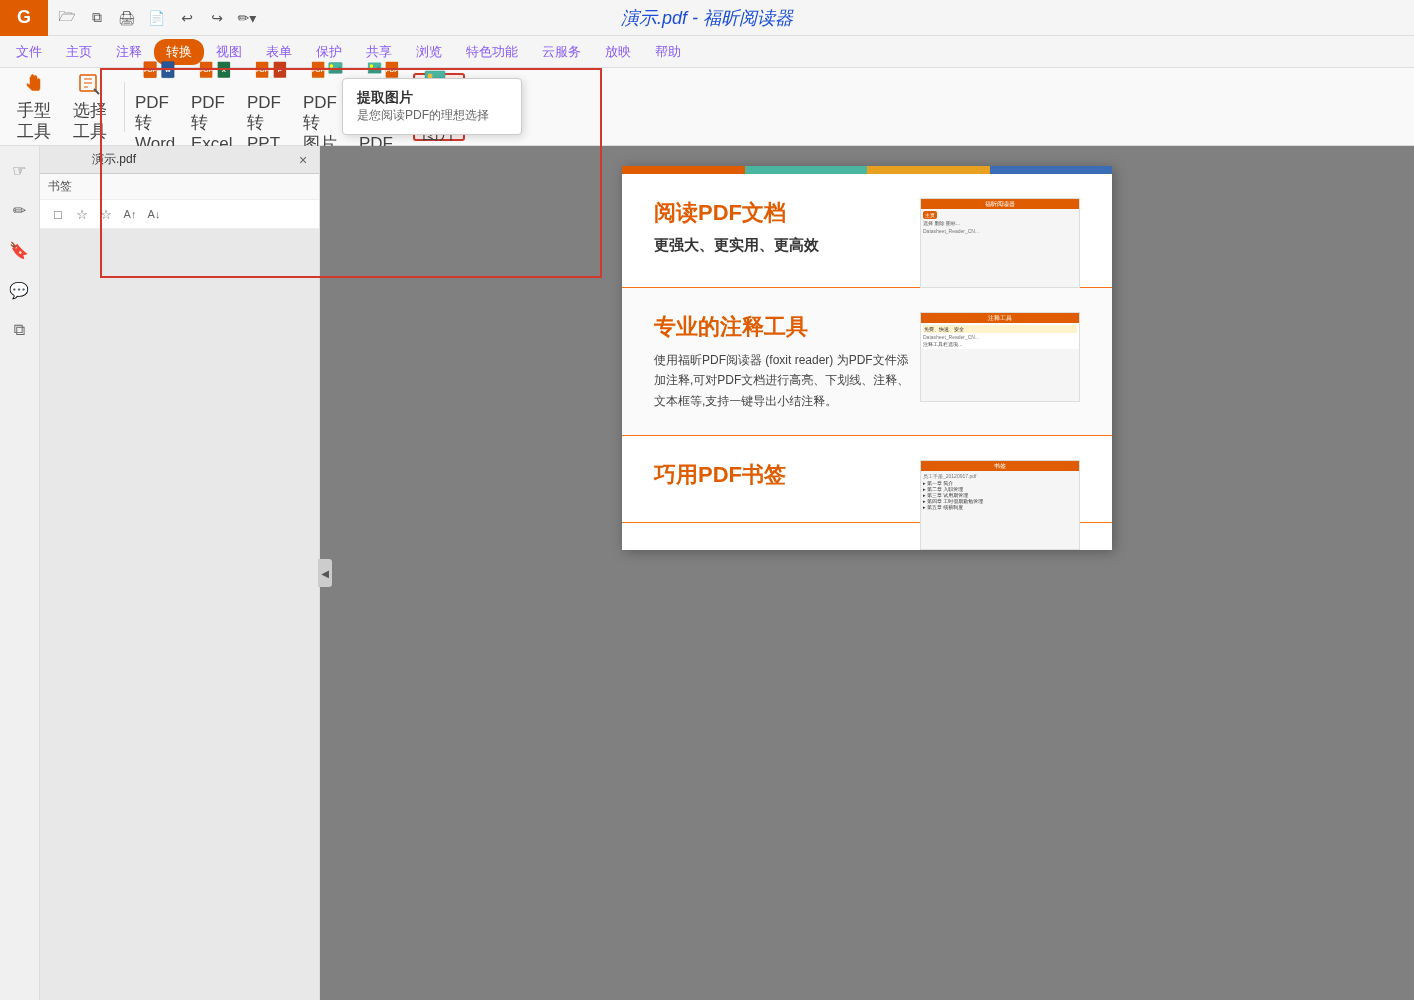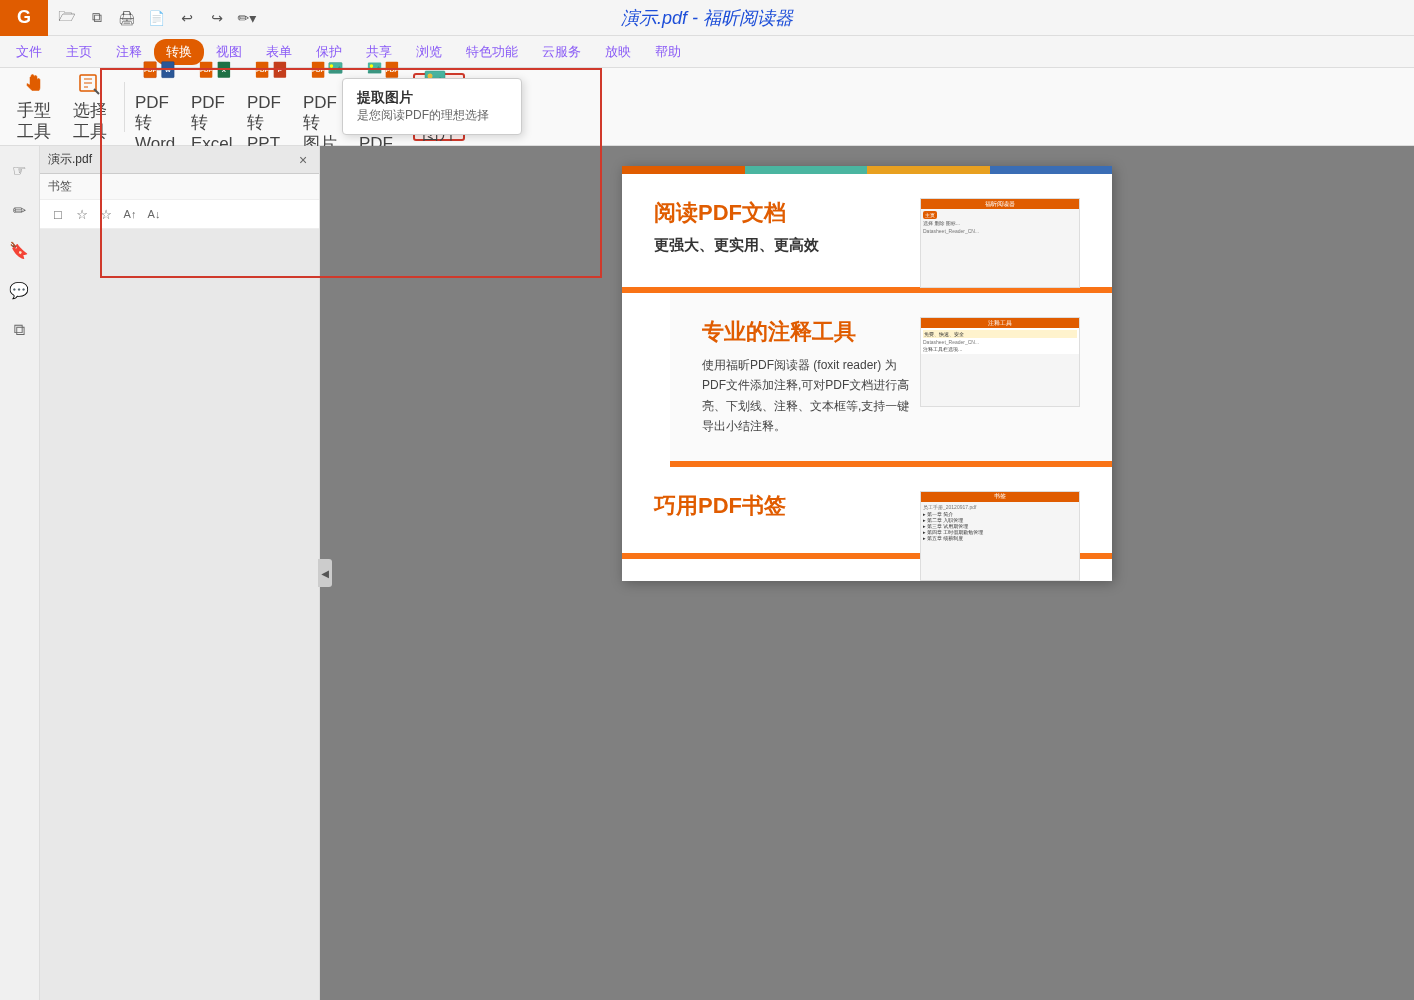--- a/index.html
+++ b/index.html
@@ -138,21 +138,21 @@
       display: flex; flex-direction: column;
     }
     .file-tab {
       display: flex; align-items: center;
       background: #e8e8e8;
       padding: 0 8px;
       height: 28px;
       border-bottom: 1px solid #ccc;
     }
     .file-tab-name {
-      flex: 1; font-size: 12px; color: #333;
+      flex: 1; font-size: 12px; color: #333; margin-left: 44px;
     }
     .file-tab-close {
       cursor: pointer; color: #666; font-size: 14px; width: 16px; height: 16px;
       display: flex; align-items: center; justify-content: center;
     }
     .bookmark-bar {
       padding: 4px 8px;
       background: #f9f9f9;
       border-bottom: 1px solid #eee;
       font-size: 12px; color: #555;
@@ -195,21 +195,21 @@
 
     
     .pdf-page {
       margin-top: 20px;
       width: 490px;
       background: white;
       box-shadow: 2px 2px 12px rgba(0,0,0,0.3);
     }
 
     
-    .pdf-section { padding: 24px 32px; border-bottom: 6px solid #f97316; }
+    .pdf-section { padding: 24px 32px; border-bottom: 1px solid #f97316; }
     .section-title { font-size: 22px; font-weight: bold; color: #e05c00; margin-bottom: 8px; }
     .section-subtitle { font-size: 15px; font-weight: bold; color: #333; margin-bottom: 8px; }
     .section-text { font-size: 12px; color: #444; line-height: 1.7; }
 
     
     .pdf-colorbar {
       height: 8px;
       display: flex;
     }
     .pdf-colorbar div { flex: 1; }
@@ -430,21 +430,21 @@
           <div style="background:#f5f5f5; padding:2px; font-size:6px; color:#333;">
             <div style="background:#e05c00; color:white; padding:1px 2px; font-size:5px; display:inline-block; border-radius:2px; margin-bottom:1px;">主页</div>
             <div style="font-size:5px; color:#555;">选择 删除 图标...</div>
             <div style="margin-top:2px; font-size:5px; color:#777;">Datasheet_Reader_CN...</div>
           </div>
         </div>
         <div class="section-title">阅读PDF文档</div>
         <div class="section-subtitle">更强大、更实用、更高效</div>
       </div>
 
-      <div class="pdf-section" style="background:#fafafa;margin-left:48px;">
+      <div class="pdf-section" style="background:#fafafa;">
 
         <div class="mini-app">
           <div class="mini-app-bar">
             <span>注释工具</span>
           </div>
           <div style="background:#fff; padding:2px; font-size:5px; color:#333;">
             <div style="background:#fff3cd; padding:1px; margin-bottom:1px;">免费、快速、安全</div>
             <div style="font-size:5px; color:#777;">Datasheet_Reader_CN...</div>
             <div style="font-size:5px; color:#444; margin-top:1px;">注释工具栏选项...</div>
           </div>

